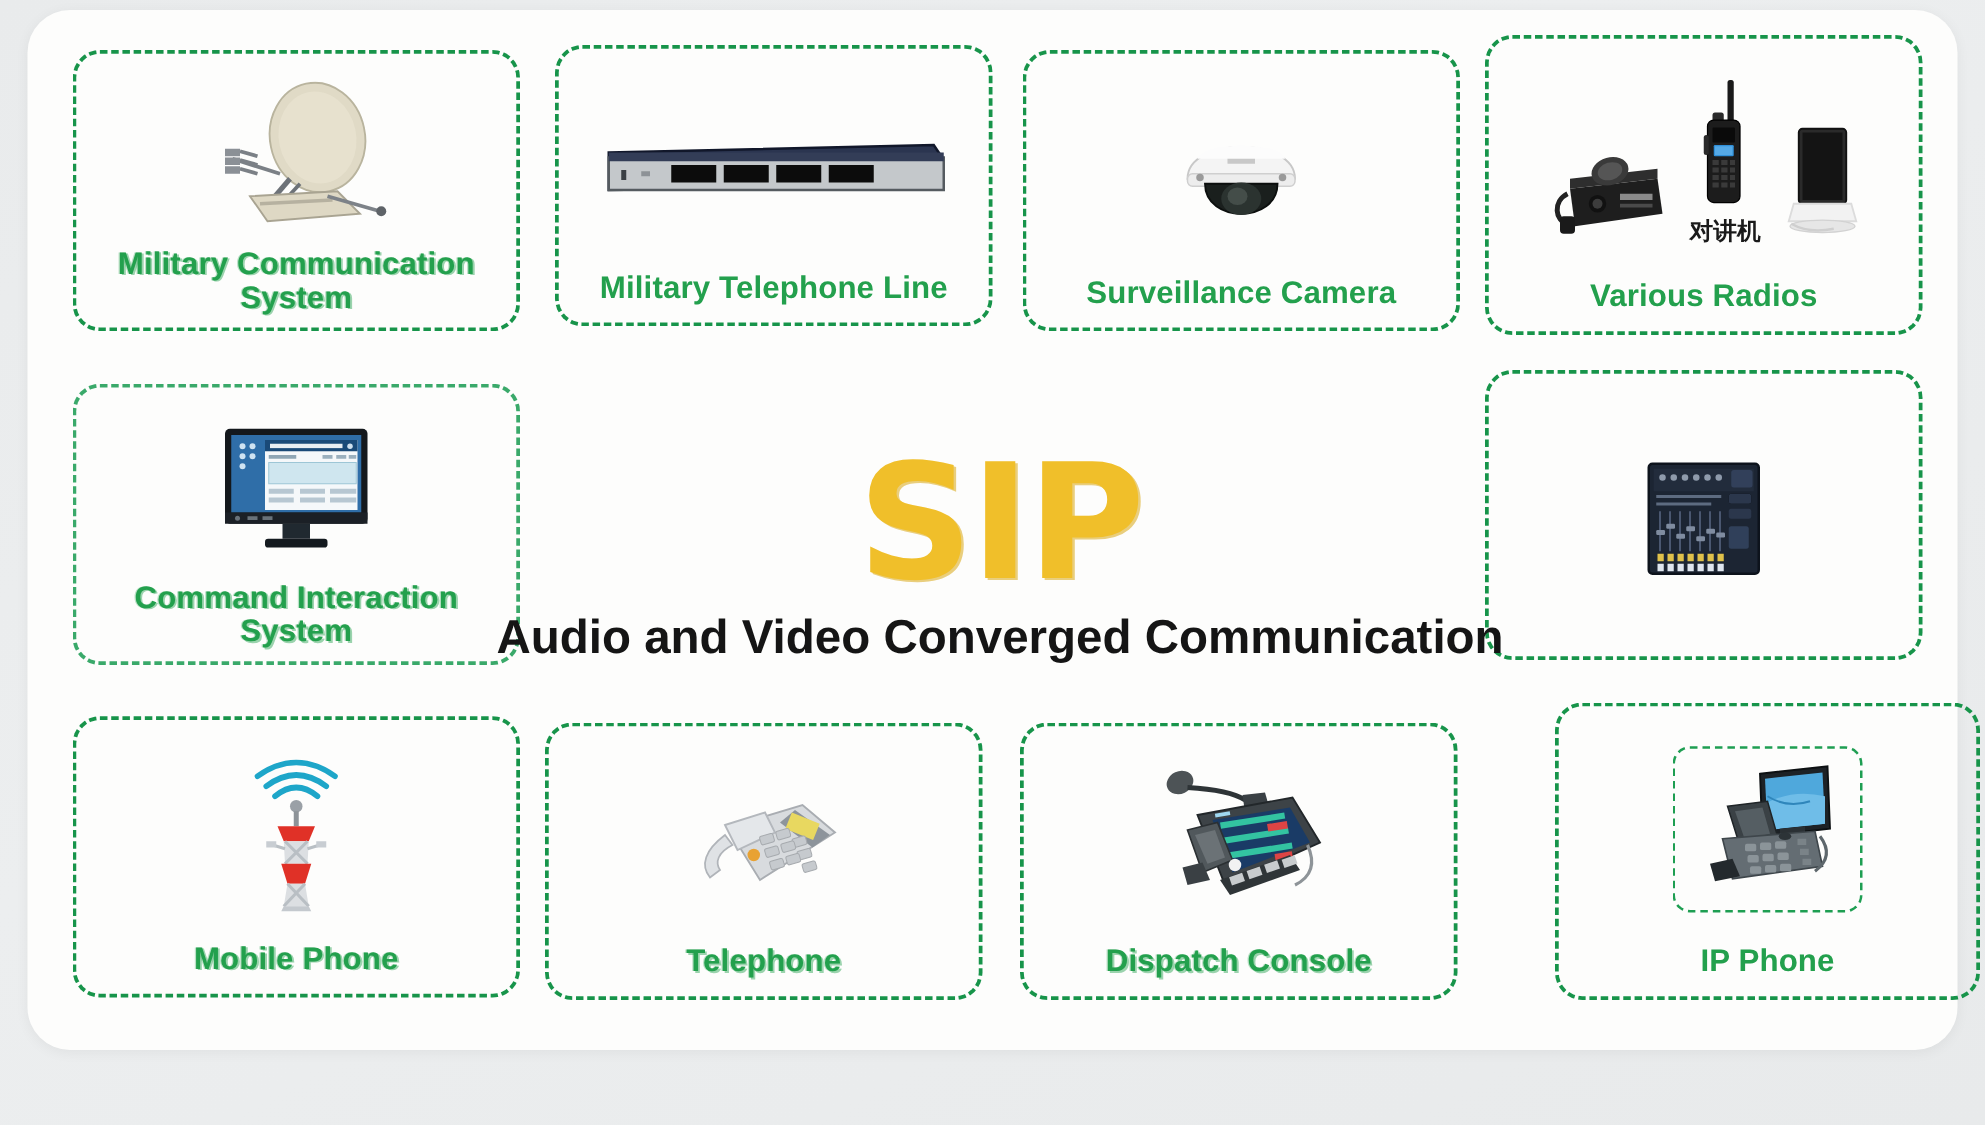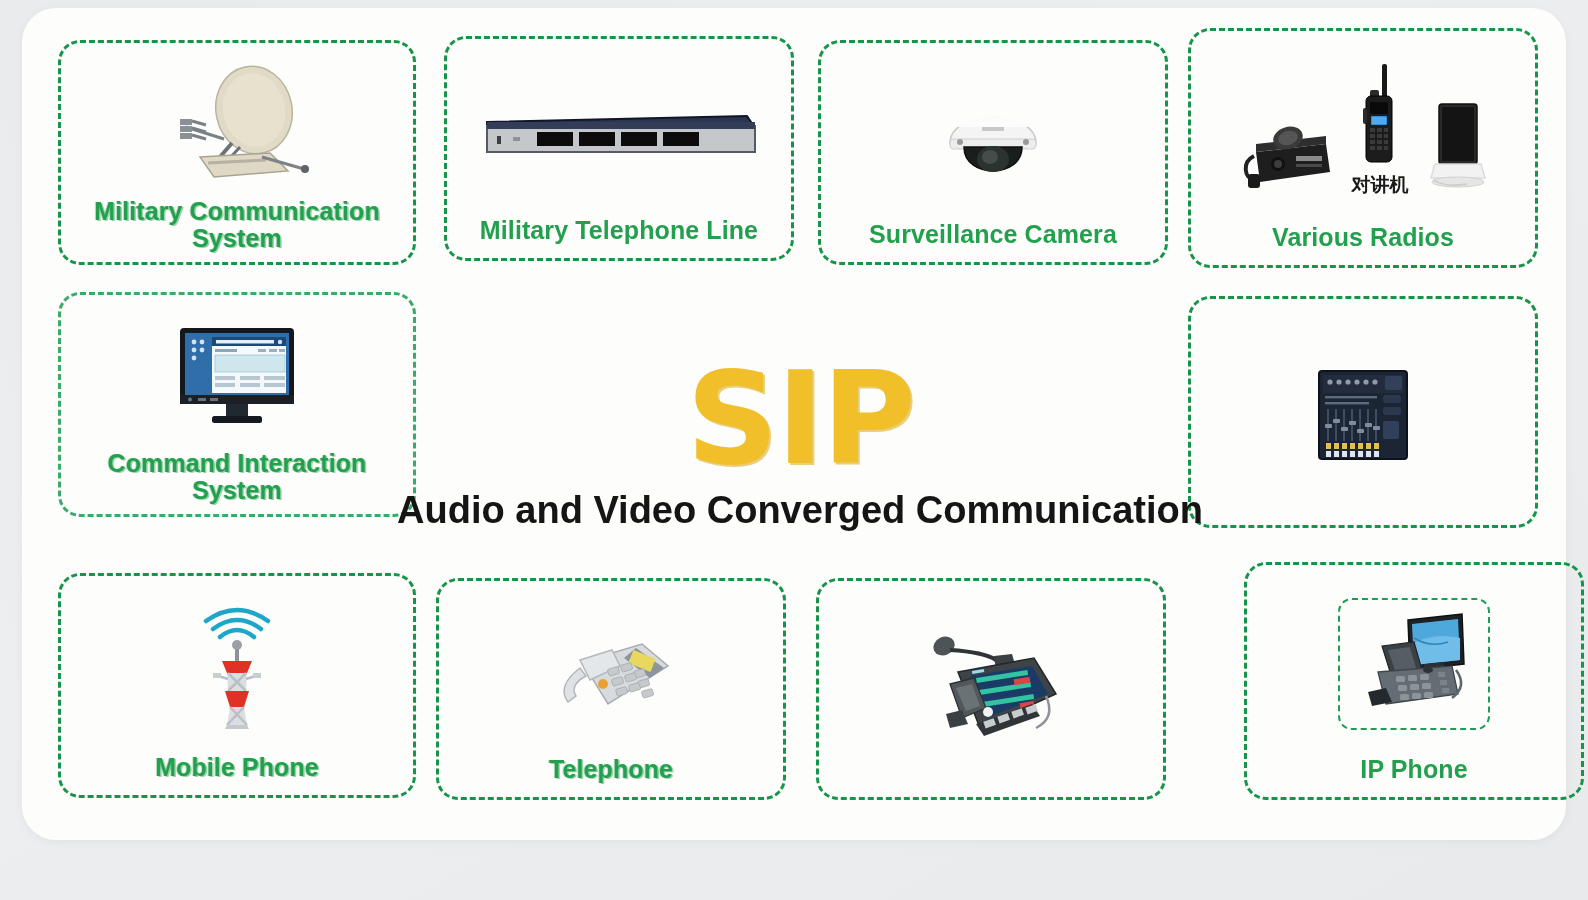--- a/index.html
+++ b/index.html
@@ -251,21 +251,21 @@
             <path d="M8 66 L54 66 L58 80 L4 80 Z" fill="#f2f2f2" stroke="#dcdcdc" stroke-width="1.5"></path>
             <ellipse cx="31" cy="84" rx="26" ry="5" fill="#e6e6e6" stroke="#d2d2d2"></ellipse>
             <path d="M6 82 Q20 90 40 86" stroke="#cfcfcf" stroke-width="2" fill="none"></path>
           </svg>
         </span>
       </div>
     </div>
     <div class="card-label">Various Radios</div>
   </div>
 
-  <div class="card soft" style="left:58px; top:292px; width:358px; height:225px;justify-content:center;">
+  <div class="card soft" style="left:58px; top:307px; width:358px; height:225px;justify-content:center;">
     <div class="card-icon">
       <svg width="122" height="100" viewBox="0 0 122 100">
         <rect x="4" y="2" width="114" height="76" rx="4" fill="#14181c"></rect>
         <rect x="9" y="7" width="104" height="62" fill="#2f6ea8"></rect>
         <g fill="#cfe3f2">
           <circle cx="18" cy="16" r="2.4"></circle>
             <circle cx="26" cy="16" r="2.4"></circle>
           <circle cx="18" cy="24" r="2.4"></circle>
             <circle cx="26" cy="24" r="2.4"></circle>
           <circle cx="18" cy="32" r="2.4"></circle>
@@ -451,20 +451,21 @@
         <path d="M60 92 L116 72 L124 84 L68 104 Z" fill="#2f3538"></path>
         <g fill="#c8ccce">
           <rect x="68" y="88" width="11" height="7" transform="rotate(-19 73 91)"></rect>
           <rect x="82" y="83" width="11" height="7" transform="rotate(-19 87 86)"></rect>
           <rect x="96" y="78" width="11" height="7" transform="rotate(-19 101 81)"></rect>
           <rect x="110" y="74" width="11" height="7" transform="rotate(-19 115 77)"></rect>
         </g>
         <path d="M130 64 Q140 86 120 96" stroke="#8e9498" stroke-width="2.5" fill="none"></path>
       </svg>
     </div>
+    <div class="card-label blurry">Dispatch Console</div>
   </div>
 
   <div class="card" style="left:1244px; top:562px; width:340px; height:238px;">
     <div class="card-icon">
       <span class="inner-frame">
         <span>
           <svg width="124" height="108" viewBox="0 0 124 108">
             <path d="M56 12 L110 6 L112 56 L58 62 Z" fill="#1d2226" stroke="#0d1113" stroke-width="1.5"></path>
             <path d="M60 16 L106 11 L108 52 L62 57 Z" fill="#4fa8dc"></path>
             <path d="M60 36 Q82 24 108 30 L108 52 L62 57 Z" fill="#6fbde8"></path>

